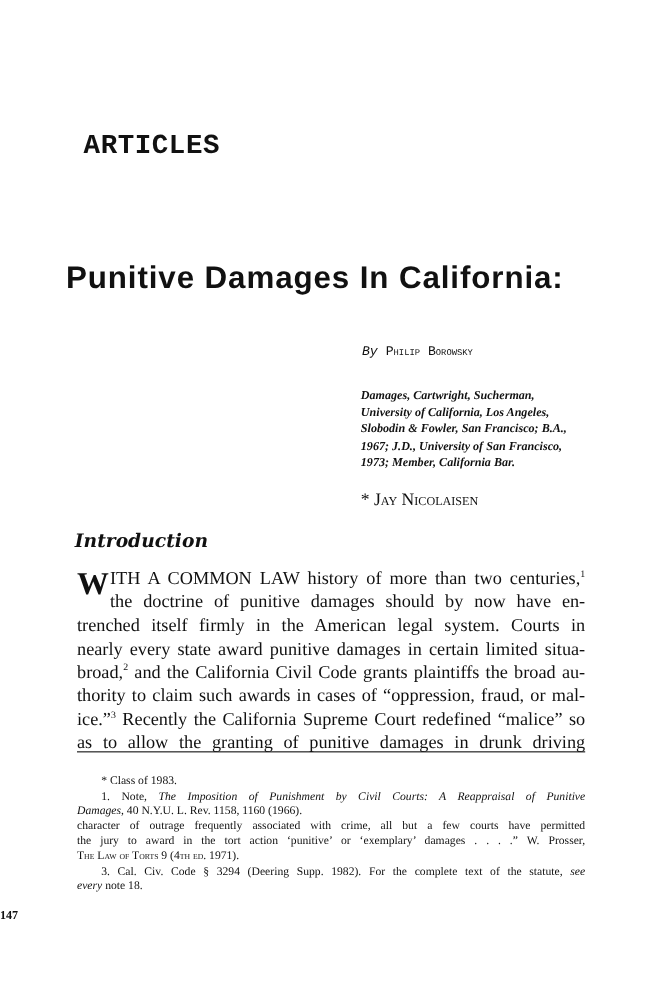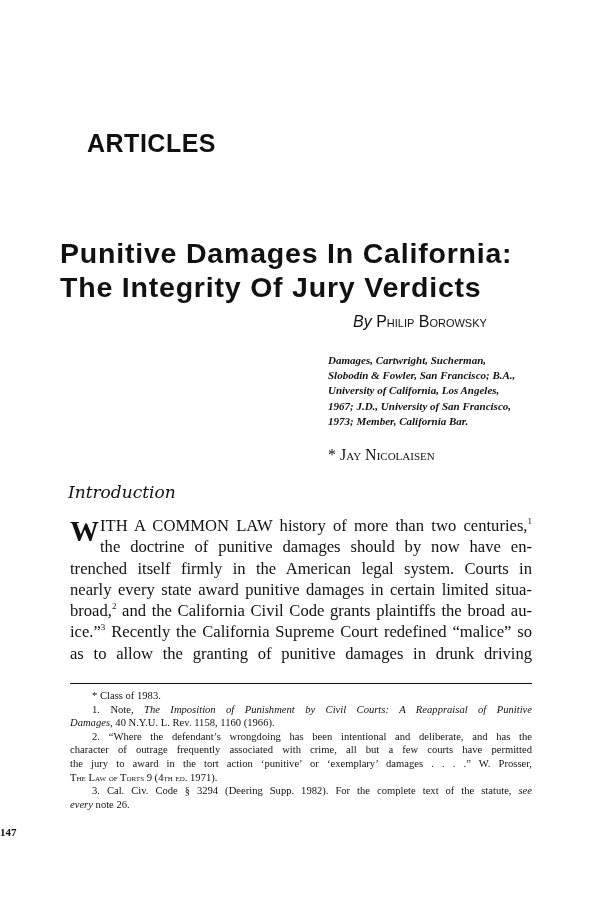--- a/index.html
+++ b/index.html
@@ -4,130 +4,129 @@
   <style>
     html, body { margin: 0; padding: 0; background: #ffffff; }
     body {
       width: 608px; height: 907px; position: relative; overflow: hidden;
       color: #111111;
       font-family: "DejaVu Serif", "Liberation Serif", serif;
     }
     .abs { position: absolute; }
     .section-heading {
       left: 71px; top: 113px;
-      font-family: Liberation Sans, sans-serif; font-weight: bold;
-      font-size: 25px; letter-spacing: 0.5px; margin: 16px;
+      font-family: Liberation Mono, monospace; font-weight: bold;
+      font-size: 25px; letter-spacing: 0.5px; margin: 5px;
     }
     .title {
       left: 60px; top: 236px; margin: 0;
       font-family: Liberation Sans, sans-serif; font-weight: bold;
       font-size: 28.5px; line-height: 34px; letter-spacing: 0.8px;
     }
     .title span { display: block; white-space: nowrap; }
     .byline {
       left: 329px; top: 313px;
-      font-family: Liberation Sans, sans-serif; font-size: 16px; margin-left: 24px;
+      font-family: Liberation Mono, monospace; font-size: 12px;
     }
     .byline .by { font-style: italic; }
     .smallcaps { font-variant: small-caps; }
     .bio {
       left: 328px; top: 353px; width: 260px;
       font-family: "Liberation Serif", serif; font-style: italic; font-weight: bold;
       font-size: 11px; line-height: 15.2px;
     }
     .bio span { display: block; white-space: nowrap; }
     .coauthor {
       left: 328px; top: 446px;
       font-family: "Liberation Serif", serif; font-size: 16px;
     }
     .intro-heading {
       left: 68px; top: 482px; margin: 0;
-      font-family: "DejaVu Serif", serif; font-weight: normal; font-style: italic;
+      font-family: "DejaVu Serif", serif; font-weight: bold; font-style: italic;
       font-size: 17px;
       text-align: right;
     }
     .body-text {
       left: 70px; top: 515px; width: 462px;
       font-family: "Liberation Serif", serif; font-size: 16.6px; line-height: 21.3px;
       text-align: justify;
     }
     .body-text .line { display: block; text-align: justify; text-align-last: justify; white-space: nowrap; height: 21.3px; }
     .dropcap {
       float: left; font-size: 29px; line-height: 30px; font-weight: bold;
       margin-right: 1px; margin-top: 1px;
     }
     sup { font-size: 9px; line-height: 0; vertical-align: super; }
     .rule {
       left: 70px; top: 683px; width: 462px; height: 0;
       border-top: 1.5px solid #111111;
     }
     .footnotes {
-      left: 70px; top: 689px; width: 462px;
+      left: 70px; top: 704px; width: 462px;
       font-family: "Liberation Serif", serif; font-size: 10.6px; line-height: 13.6px;
     }
     .footnotes .fn-line { display: block; white-space: nowrap; text-align: justify; text-align-last: justify; }
     .footnotes .fn-line.last { text-align-last: left; }
     .footnotes .indent { padding-left: 22px; }
     .footnotes i { font-style: italic; }
     .page-number {
       left: 0; top: 826px; width: 608px; text-align: left;
       font-family: "Liberation Serif", serif; font-weight: bold; font-size: 11px;
     }
   </style>
 </head>
 <body>
 
 <h1 class="abs section-heading">ARTICLES</h1>
 
 <h2 class="abs title">
   <span>Punitive Damages In California:</span>
-  <span>The Integrity Of Jury Verdicts</span>
 </h2>
 
 <div class="abs byline">
   <span class="by">By</span>
   <span class="smallcaps">Philip Borowsky</span>
 </div>
 
 <div class="abs bio">
   <span>Damages, Cartwright, Sucherman,</span>
+  <span>University of California, Los Angeles,</span>
   <span>Slobodin &amp; Fowler, San Francisco; B.A.,</span>
-  <span>University of California, Los Angeles,</span>
   <span>1967; J.D., University of San Francisco,</span>
   <span>1973; Member, California Bar.</span>
 </div>
 
 <div class="abs coauthor">
   <span>*</span>
   <span class="smallcaps">Jay Nicolaisen</span>
 </div>
 
 <h3 class="abs intro-heading">Introduction</h3>
 
 <div class="abs body-text">
   <span class="dropcap">W</span>
   <span class="line"><span>ITH A COMMON LAW history of more than two centuries,</span><sup>1</sup></span>
   <span class="line">the doctrine of punitive damages should by now have en-</span>
   <span class="line" style="clear:left">trenched itself firmly in the American legal system. Courts in</span>
   <span class="line">nearly every state award punitive damages in certain limited situa-</span>
   <span class="line"><span>broad,</span><sup>2</sup><span> and the California Civil Code grants plaintiffs the broad au-</span></span>
+  <span class="line">thority to claim such awards in cases of “oppression, fraud, or mal-</span>
   <span class="line"><span>ice.”</span><sup>3</sup><span> Recently the California Supreme Court redefined “malice” so</span></span>
   <span class="line">as to allow the granting of punitive damages in drunk driving</span>
 </div>
 
 <div class="abs rule"></div>
 
 <div class="abs footnotes">
   <span class="fn-line last indent">* Class of 1983.</span>
 
   <span class="fn-line indent"><span>1.</span> <span>Note,</span> <i>The Imposition of Punishment by Civil Courts: A Reappraisal of Punitive</i></span>
   <span class="fn-line last"><i>Damages</i><span>, 40 N.Y.U. L. Rev. 1158, 1160 (1966).</span></span>
 
-  <span class="fn-line indent"><span>2.</span> <span>“Where the defendant’s wrongdoing has been intentional and deliberate, and has the</span></span>
   <span class="fn-line">character of outrage frequently associated with crime, all but a few courts have permitted</span>
   <span class="fn-line">the jury to award in the tort action ‘punitive’ or ‘exemplary’ damages . . . .” W. Prosser,</span>
   <span class="fn-line last smallcaps">The Law of Torts 9 (4th ed. 1971).</span>
 
   <span class="fn-line indent"><span>3.</span> <span>Cal. Civ. Code § 3294 (Deering Supp. 1982). For the complete text of the statute,</span> <i>see</i></span>
-  <span class="fn-line last"><i>every</i><span> note 26.</span></span>
+  <span class="fn-line last"><i>every</i><span> note 18.</span></span>
 </div>
 
 <div class="abs page-number">147</div>
 
 </body></html>

